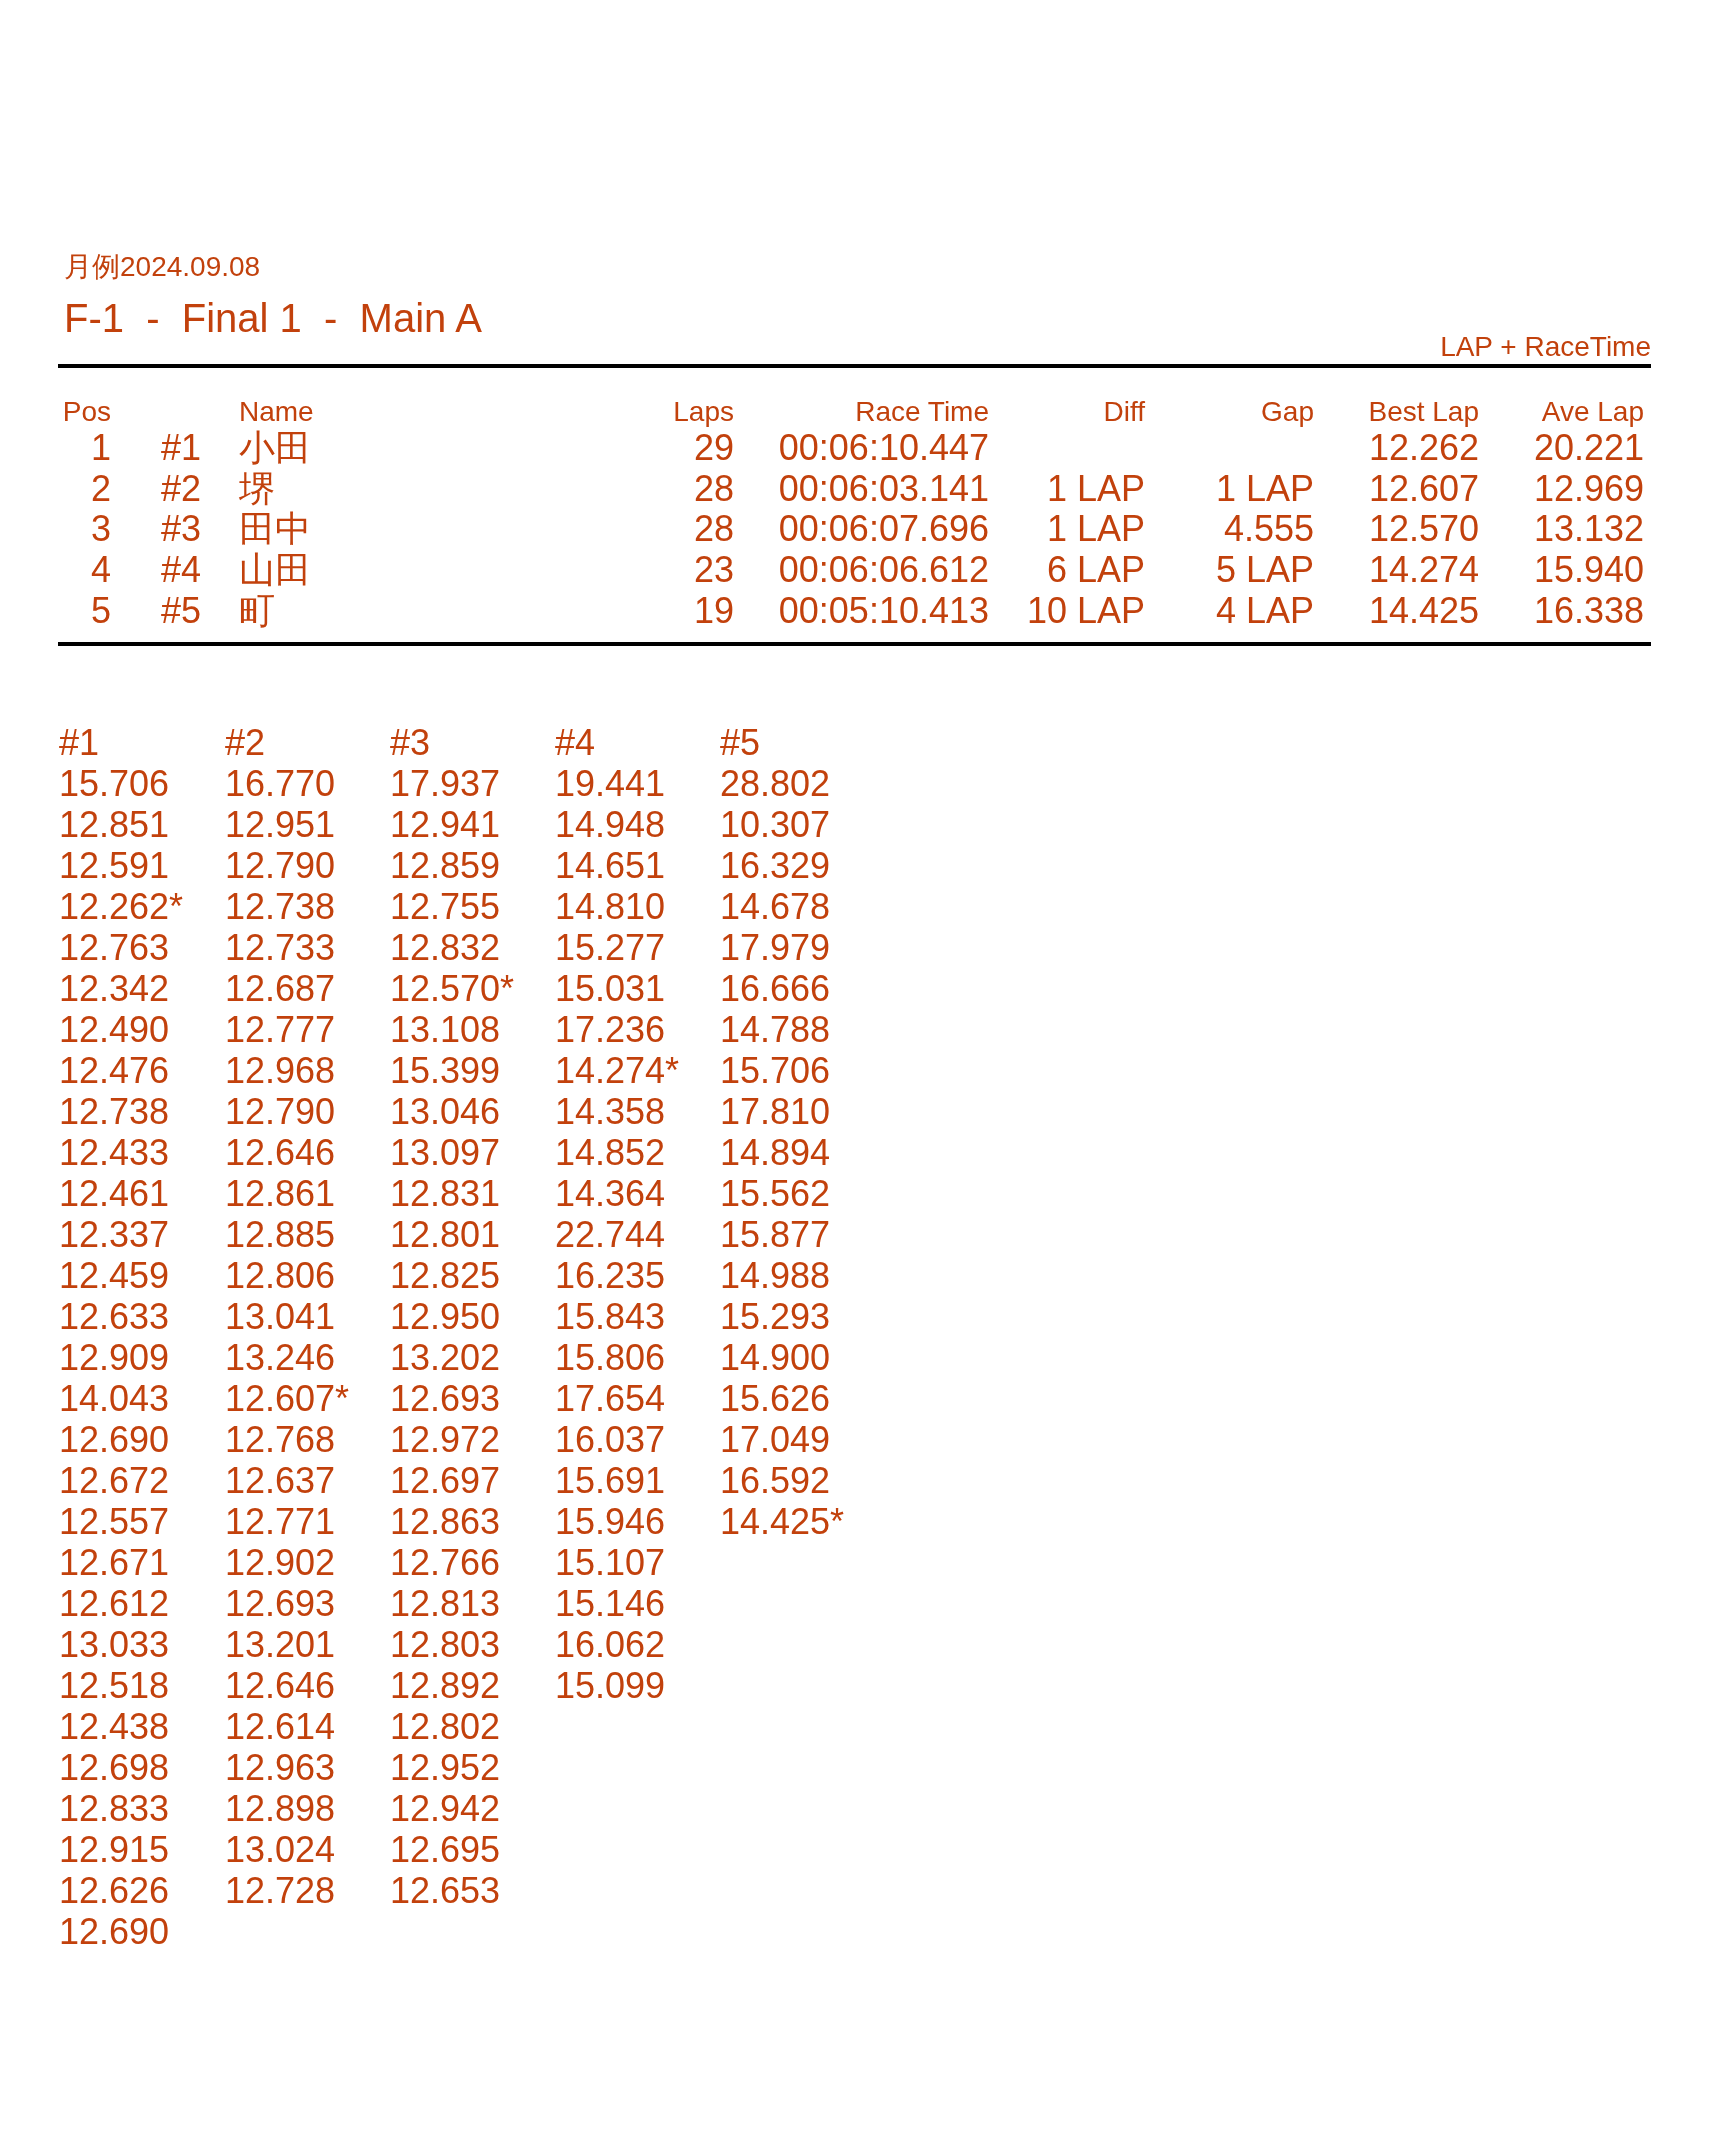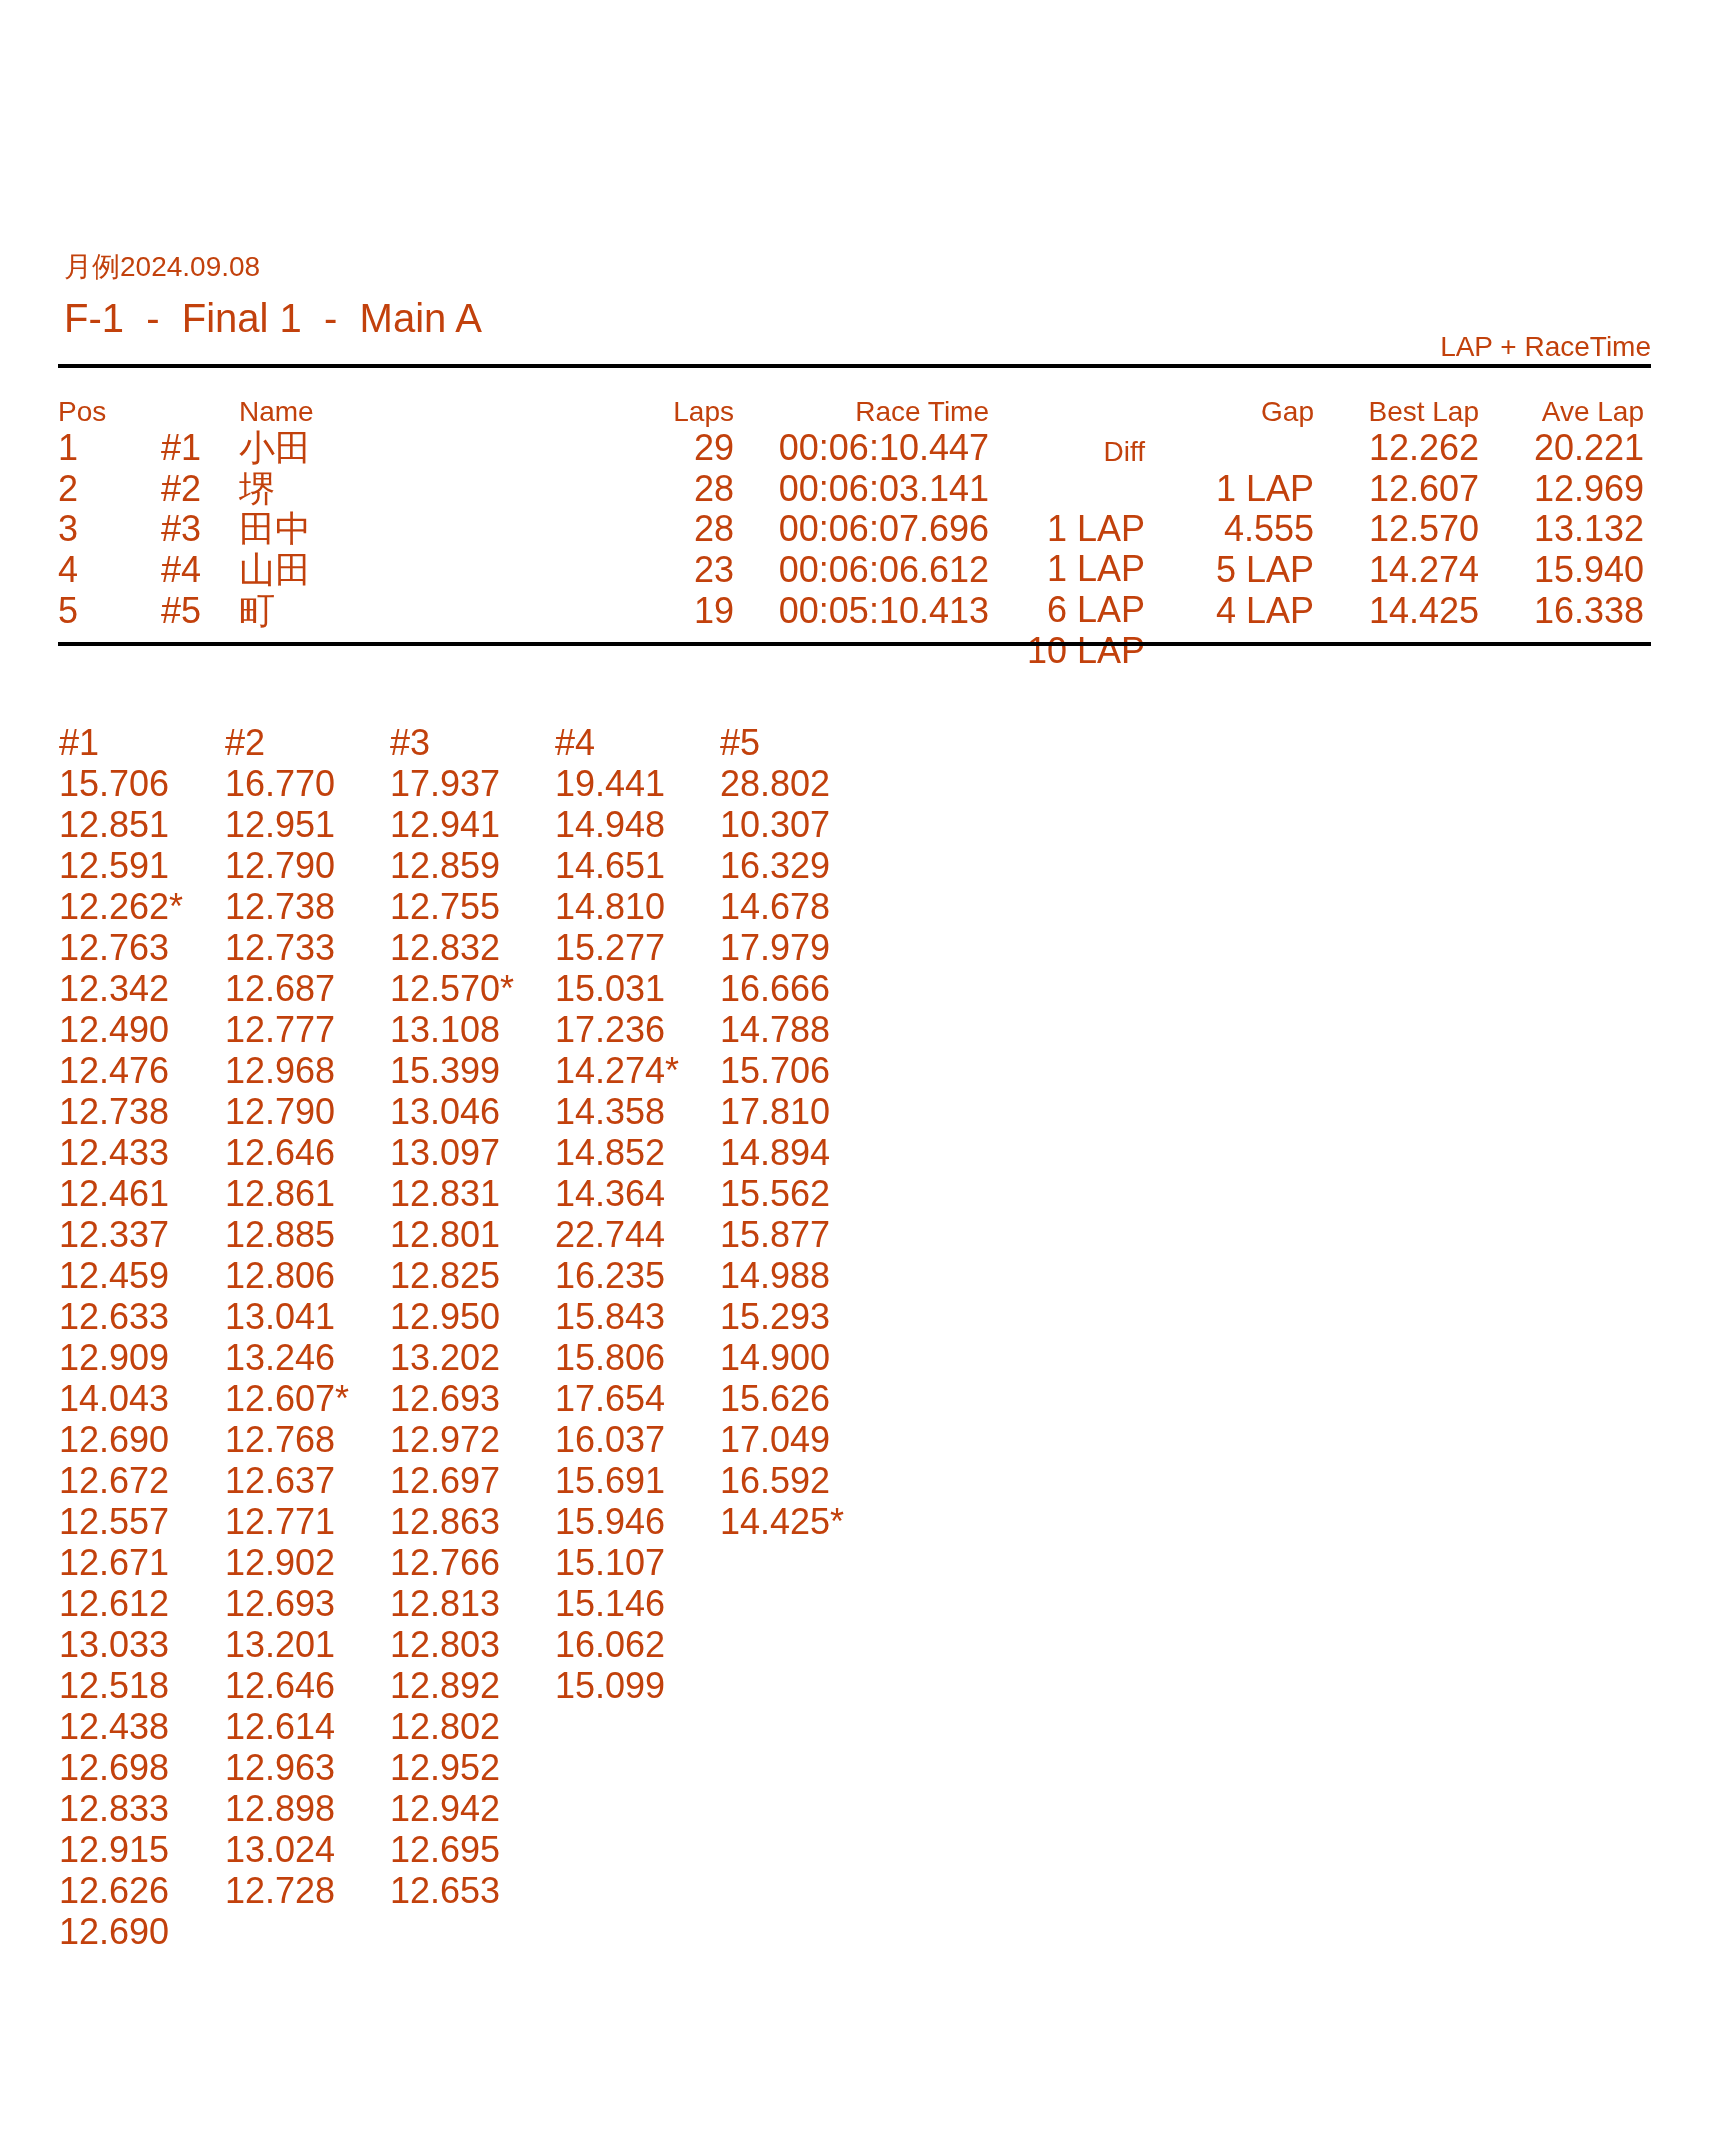--- a/index.html
+++ b/index.html
@@ -28,26 +28,26 @@
   .rule-bottom { top:642px; }
 
   .results-head {
     position:absolute; left:0; top:398px; width:1721px; height:34px;
     font-size:28px; line-height:28px;
   }
   .results-body { position:absolute; left:0; top:427px; width:1721px; height:214px; }
   .results-row { position:absolute; left:0; width:1721px; height:41px;
     font-size:36px; line-height:41px; }
   .cell { position:absolute; top:0; white-space:pre; }
-  .col-pos  { left:58px;   width:53px;  }
+  .col-pos  { left:58px;   width:53px;  text-align:right; }
   .col-car  { left:161px;  width:102px; text-align:left;  }
   .col-name { left:239px;  width:322px; text-align:left;  }
   .col-laps { left:564px;  width:170px; text-align:right; }
   .col-time { left:760px;  width:229px; text-align:right; }
-  .col-diff { left:975px; width:170px; text-align:right;margin-top:40px; }
+  .col-diff { left:975px; width:170px; text-align:right; }
   .col-gap  { left:1144px; width:170px; text-align:right; }
   .col-best { left:1309px; width:170px; text-align:right; }
   .col-ave  { left:1474px; width:170px; text-align:right; }
 
   .lap-table { position:absolute; left:0; top:722px; width:1721px; }
   .lane { position:absolute; top:0; width:161px;
     font-size:36px; line-height:41px; text-align:left; white-space:pre; }
   .lane-0 { left:59px; }
   .lane-1 { left:225px; }
   .lane-2 { left:390px; }

